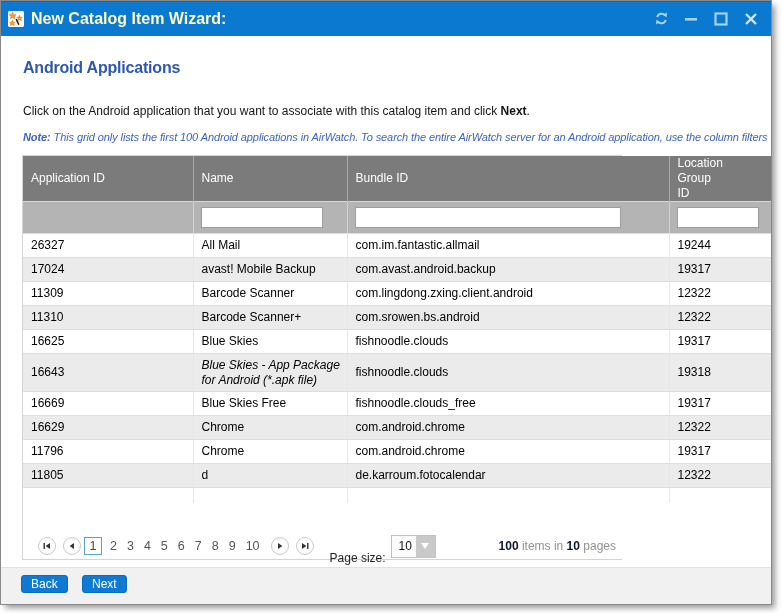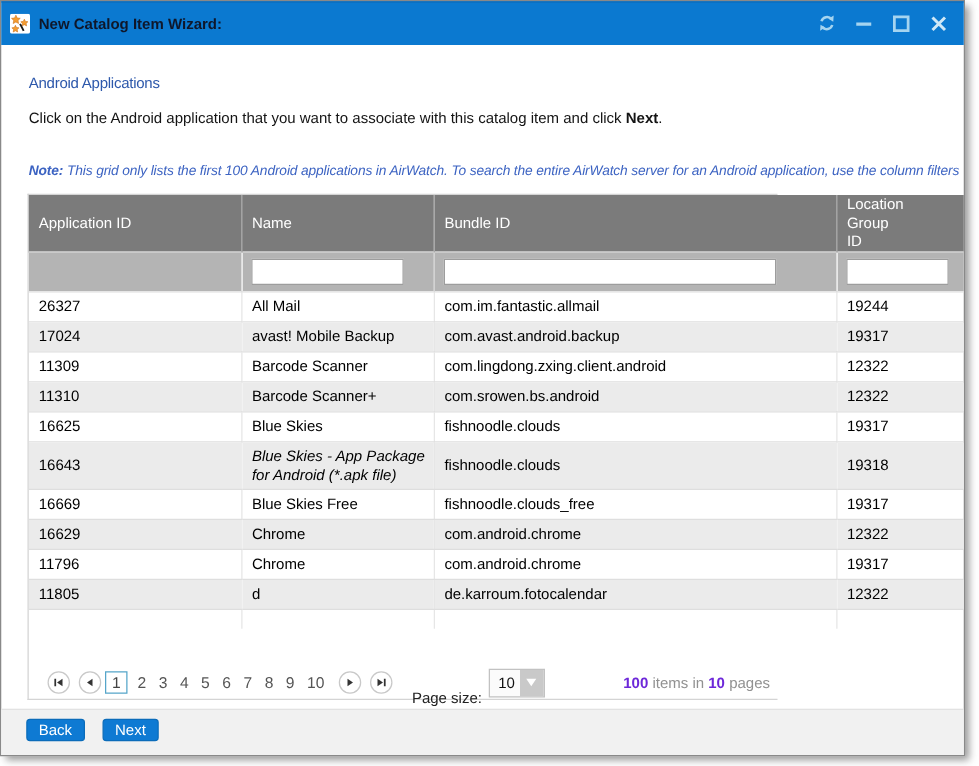--- a/index.html
+++ b/index.html
@@ -20,39 +20,39 @@
   }
   
   .titlebar {
     position: absolute; left: 0; top: 0; right: 0; height: 35px;
     background: #0b79d0;
     box-shadow: inset 0 1px 0 #0d69b4;
     display: flex; align-items: center;
   }
   .titlebar .app-icon { width: 16px; height: 16px; margin-left: 7px; flex: 0 0 auto; }
   .titlebar .title-text {
-    margin-left: 7px; color: #0f172a; font-size: 12px; font-weight: bold;
+    margin-left: 7px; color: #fef9c3; font-size: 16px; font-weight: bold;
     white-space: nowrap;
   }
   .tb-controls {
     position: absolute; right: 5px; top: 0; height: 35px;
     display: flex; align-items: center;
   }
   .tb-btn {
     width: 30px; height: 30px; display: flex; align-items: center; justify-content: center;
     cursor: default;
   }
   
   .heading {
     position: absolute; left: 22px; top: 58px;
-    font-size: 12px; font-weight: normal; color: #2d58ab;
+    font-size: 16px; font-weight: bold; color: #2d58ab;
     letter-spacing: -0.2px;
   }
   .instruction {
-    position: absolute; left: 22px; top: 86px;
+    position: absolute; left: 22px; top: 103px;
     font-size: 12px; color: #141414; white-space: nowrap;
   }
   .note {
     position: absolute; left: 22px; top: 130px; right: 1px;
     font-size: 11px; font-style: italic; color: #3c63c2; letter-spacing: -0.1px;
     white-space: nowrap; overflow: hidden;
   }
   .note b { font-weight: bold; }
   
   .grid {
@@ -144,21 +144,21 @@
   .combo .combo-arrow {
     width: 19px; background: #c9c9c9;
     display: flex; align-items: center; justify-content: center;
   }
   .combo .combo-arrow .tri {
     width: 0; height: 0;
     border-left: 4.5px solid transparent; border-right: 4.5px solid transparent;
     border-top: 6px solid #ffffff;
   }
   .pg-summary { margin-left: auto; font-size: 12px; color: #919191; white-space: nowrap; }
-  .pg-summary b { color: #6d28d9; font-weight: bold; }
+  .pg-summary b { color: #0f172a; font-weight: bold; }
   
   .footer {
     position: absolute; left: 0; right: 0; top: 566px; bottom: 0;
     background: #f1f1f1; border-top: 1px solid #e2e2e2;
   }
   .btn {
     position: absolute; top: 7px; height: 18px;
     background: #0e7ad3; border: 1px solid #0b6cba; border-radius: 3px;
     color: #fff; font-size: 12px; font-family: inherit;
     padding: 0 9px; line-height: 15px;

